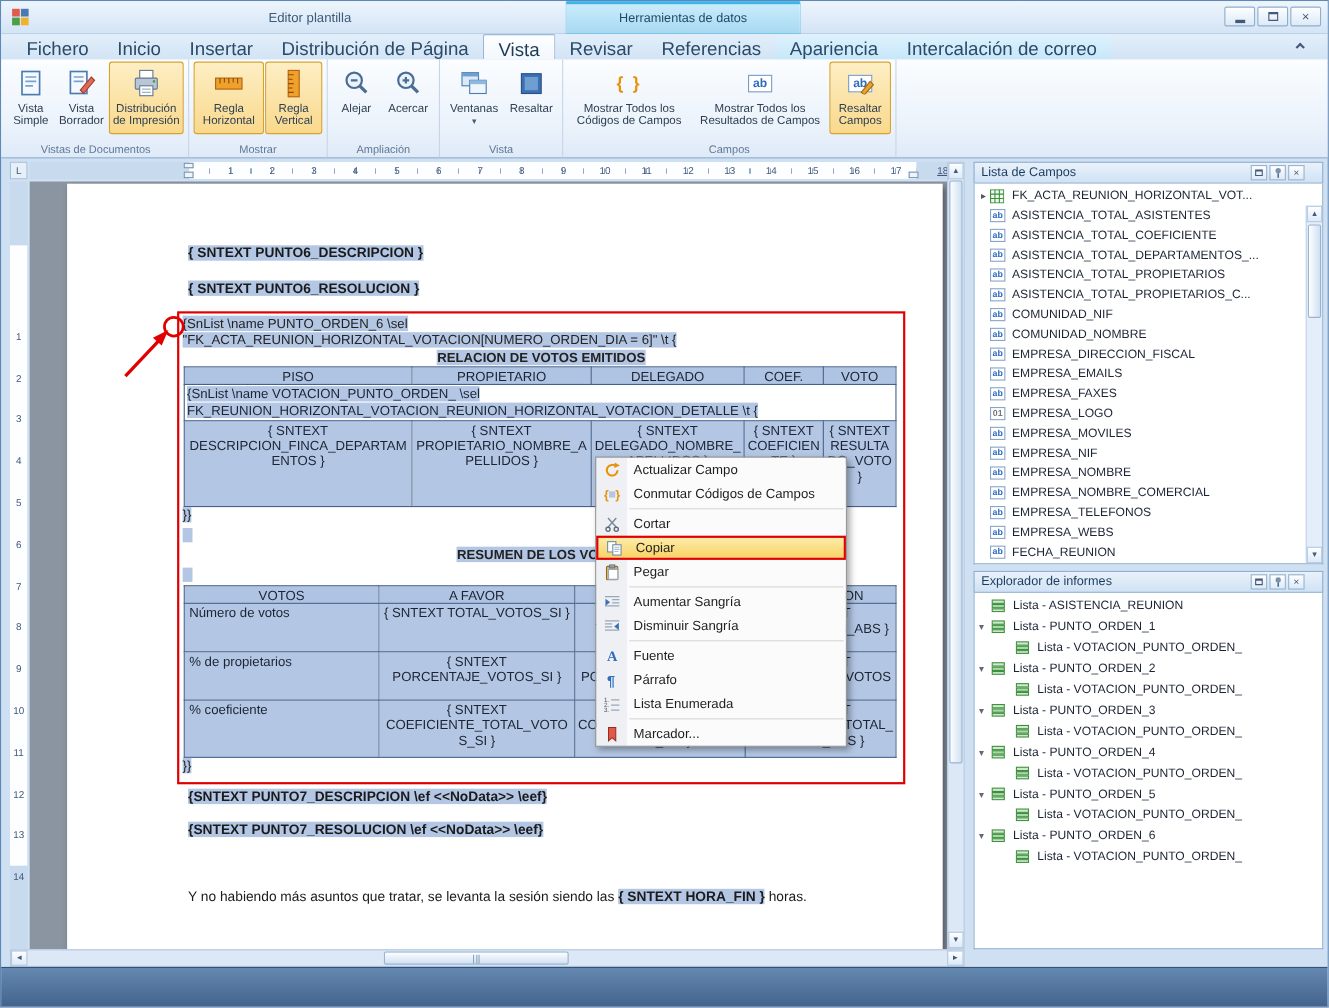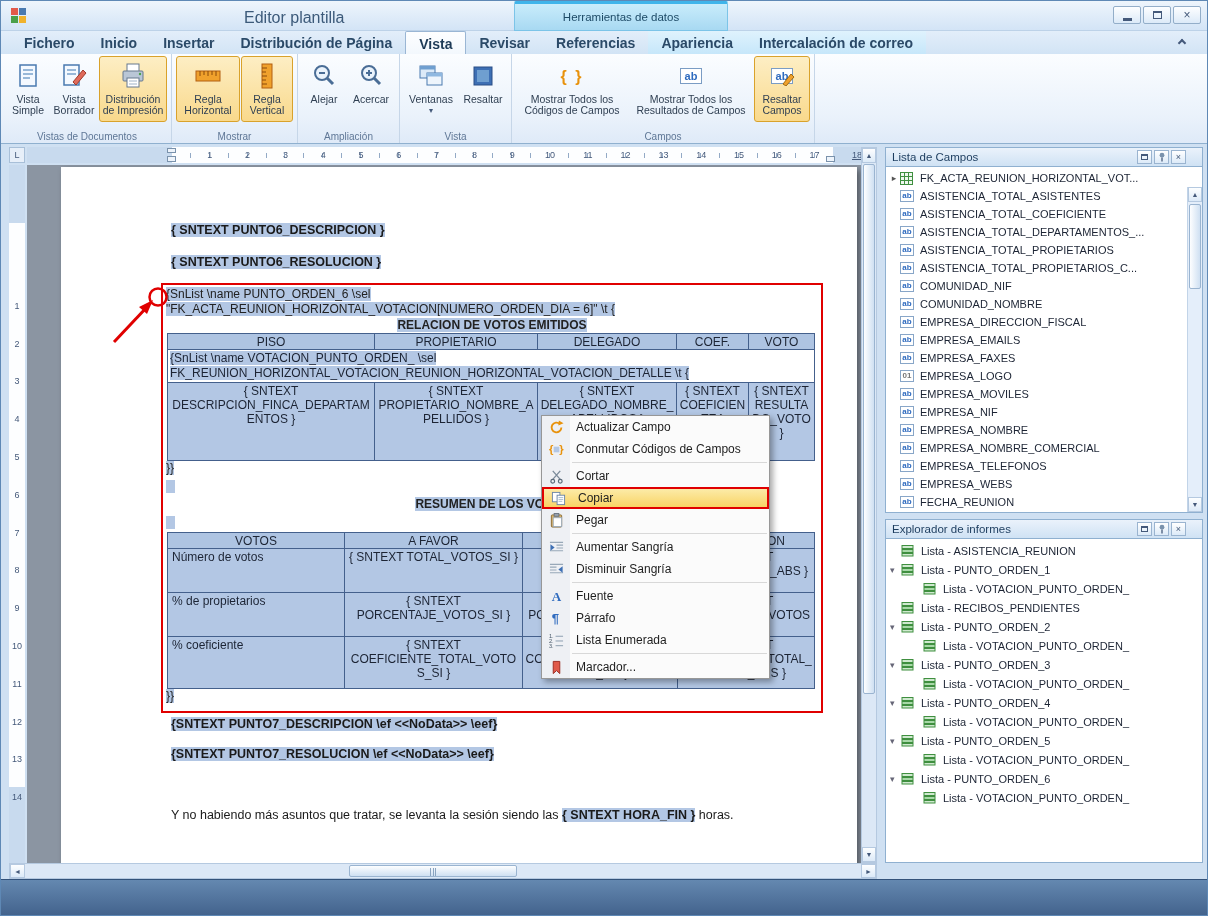--- a/index.html
+++ b/index.html
@@ -7,30 +7,30 @@
   .window{position:relative;width:1208px;height:916px;background:#cfe0f2;font-family:"Liberation Sans",sans-serif;border:1px solid #5e88b5;overflow:hidden;}
 
   
   .titlebar{position:absolute;left:0;top:0;right:0;height:30px;background:linear-gradient(#eef5fc,#d3e4f6);border-bottom:1px solid #bdd2e8;}
   .appicon{position:absolute;left:10px;top:7px;width:16px;height:16px;}
   .appicon i{position:absolute;width:7px;height:7px;}
   .appicon i:nth-child(1){left:0;top:0;background:#e25a4a;}
   .appicon i:nth-child(2){left:8px;top:0;background:#4a7ab0;}
   .appicon i:nth-child(3){left:0;top:8px;background:#4aa04a;}
   .appicon i:nth-child(4){left:8px;top:8px;background:#f0b22c;}
-  .wtitle{position:absolute;left:243px;top:8px;font-size:16px;color:#3c5a7a;}
+  .wtitle{position:absolute;left:243px;top:8px;font-size:12px;color:#3c5a7a;}
   .ctxgroup{position:absolute;left:513px;top:0;width:214px;height:30px;background:linear-gradient(#c9ecfb,#a8d9f2);border:1px solid #7cc4e8;border-top:3px solid #3fb4ea;border-radius:2px 2px 0 0;text-align:center;font-size:11.5px;color:#1d4a66;padding-top:7px;}
   .winbtns{position:absolute;right:6px;top:5px;display:flex;gap:2px;}
   .wbtn{width:28px;height:18px;border:1px solid #93aec9;border-radius:2px;background:linear-gradient(#fdfeff,#dceaf8);display:flex;align-items:center;justify-content:center;font-size:12px;color:#44597a;}
   .g-min{display:block;width:9px;height:3px;background:#44597a;margin-top:9px;}
   .g-max{display:block;width:9px;height:8px;border:1px solid #44597a;border-top-width:2px;}
 
   
   .tabrow{position:absolute;left:0;top:30px;right:0;height:23px;background:linear-gradient(#e3eefa,#d2e4f5);display:flex;padding-left:10px;}
-  .tab{padding:4px 13px 0;font-size:14px;color:#2b4a68;height:23px;white-space:nowrap;font-weight:bold;}
+  .tab{padding:4px 13px 0;font-size:17px;color:#2b4a68;height:23px;white-space:nowrap;}
   .tab.active{background:linear-gradient(#fdfeff,#f3f8fd);border:1px solid #9ab6d4;border-bottom:none;border-radius:2px 2px 0 0;color:#1d3a56;}
   .tab.ctx{background:linear-gradient(#dff2fd,#c6e7fa);}
   .collapse{position:absolute;right:16px;top:33px;width:18px;height:17px;}
   .chevup{display:block;width:6px;height:6px;border-left:2px solid #44597a;border-top:2px solid #44597a;transform:rotate(45deg);margin:6px auto 0;}
 
   
   .ribbon{position:absolute;left:0;top:53px;right:0;height:90px;background:linear-gradient(#fbfdff,#eaf2fb 70%,#dfeaf8);border-bottom:1px solid #8fb0cf;display:flex;align-items:stretch;padding-left:2px;}
   .rgroup{position:relative;display:flex;align-items:flex-start;gap:1px;padding:2px 4px 14px;border-right:1px solid #c6d6e8;}
   .glabel{position:absolute;left:0;right:0;bottom:1px;text-align:center;font-size:10px;color:#5f7796;white-space:nowrap;}
   .rbtn{display:flex;flex-direction:column;align-items:center;min-width:40px;padding:3px 2px 0;border:1px solid transparent;border-radius:3px;font-size:10.5px;color:#2f3f52;text-align:center;line-height:11px;height:66px;}
@@ -667,31 +667,20 @@
             <span class="ticon">
               <svg width="13" height="13" viewBox="0 0 13 13">
                 <rect x="1" y="1.5" width="11" height="3" fill="#cfe9cf" stroke="#3f8f3f"></rect>
                 <rect x="1" y="5.5" width="11" height="3" fill="#a8d8a8" stroke="#3f8f3f"></rect>
                 <rect x="1" y="9.5" width="11" height="2.5" fill="#cfe9cf" stroke="#3f8f3f"></rect>
               </svg>
             </span>
             <span class="tlbl">Lista - VOTACION_PUNTO_ORDEN_</span>
           </div>
           <div class="trow">
-            <span class="tchev"></span>
-            <span class="ticon">
-              <svg width="13" height="13" viewBox="0 0 13 13">
-                <rect x="1" y="1.5" width="11" height="3" fill="#cfe9cf" stroke="#3f8f3f"></rect>
-                <rect x="1" y="5.5" width="11" height="3" fill="#a8d8a8" stroke="#3f8f3f"></rect>
-                <rect x="1" y="9.5" width="11" height="2.5" fill="#cfe9cf" stroke="#3f8f3f"></rect>
-              </svg>
-            </span>
-            <span class="tlbl">Lista - RECIBOS_PENDIENTES</span>
-          </div>
-          <div class="trow">
             <span class="tchev">▾</span>
             <span class="ticon">
               <svg width="13" height="13" viewBox="0 0 13 13">
                 <rect x="1" y="1.5" width="11" height="3" fill="#cfe9cf" stroke="#3f8f3f"></rect>
                 <rect x="1" y="5.5" width="11" height="3" fill="#a8d8a8" stroke="#3f8f3f"></rect>
                 <rect x="1" y="9.5" width="11" height="2.5" fill="#cfe9cf" stroke="#3f8f3f"></rect>
               </svg>
             </span>
             <span class="tlbl">Lista - PUNTO_ORDEN_2</span>
           </div>

